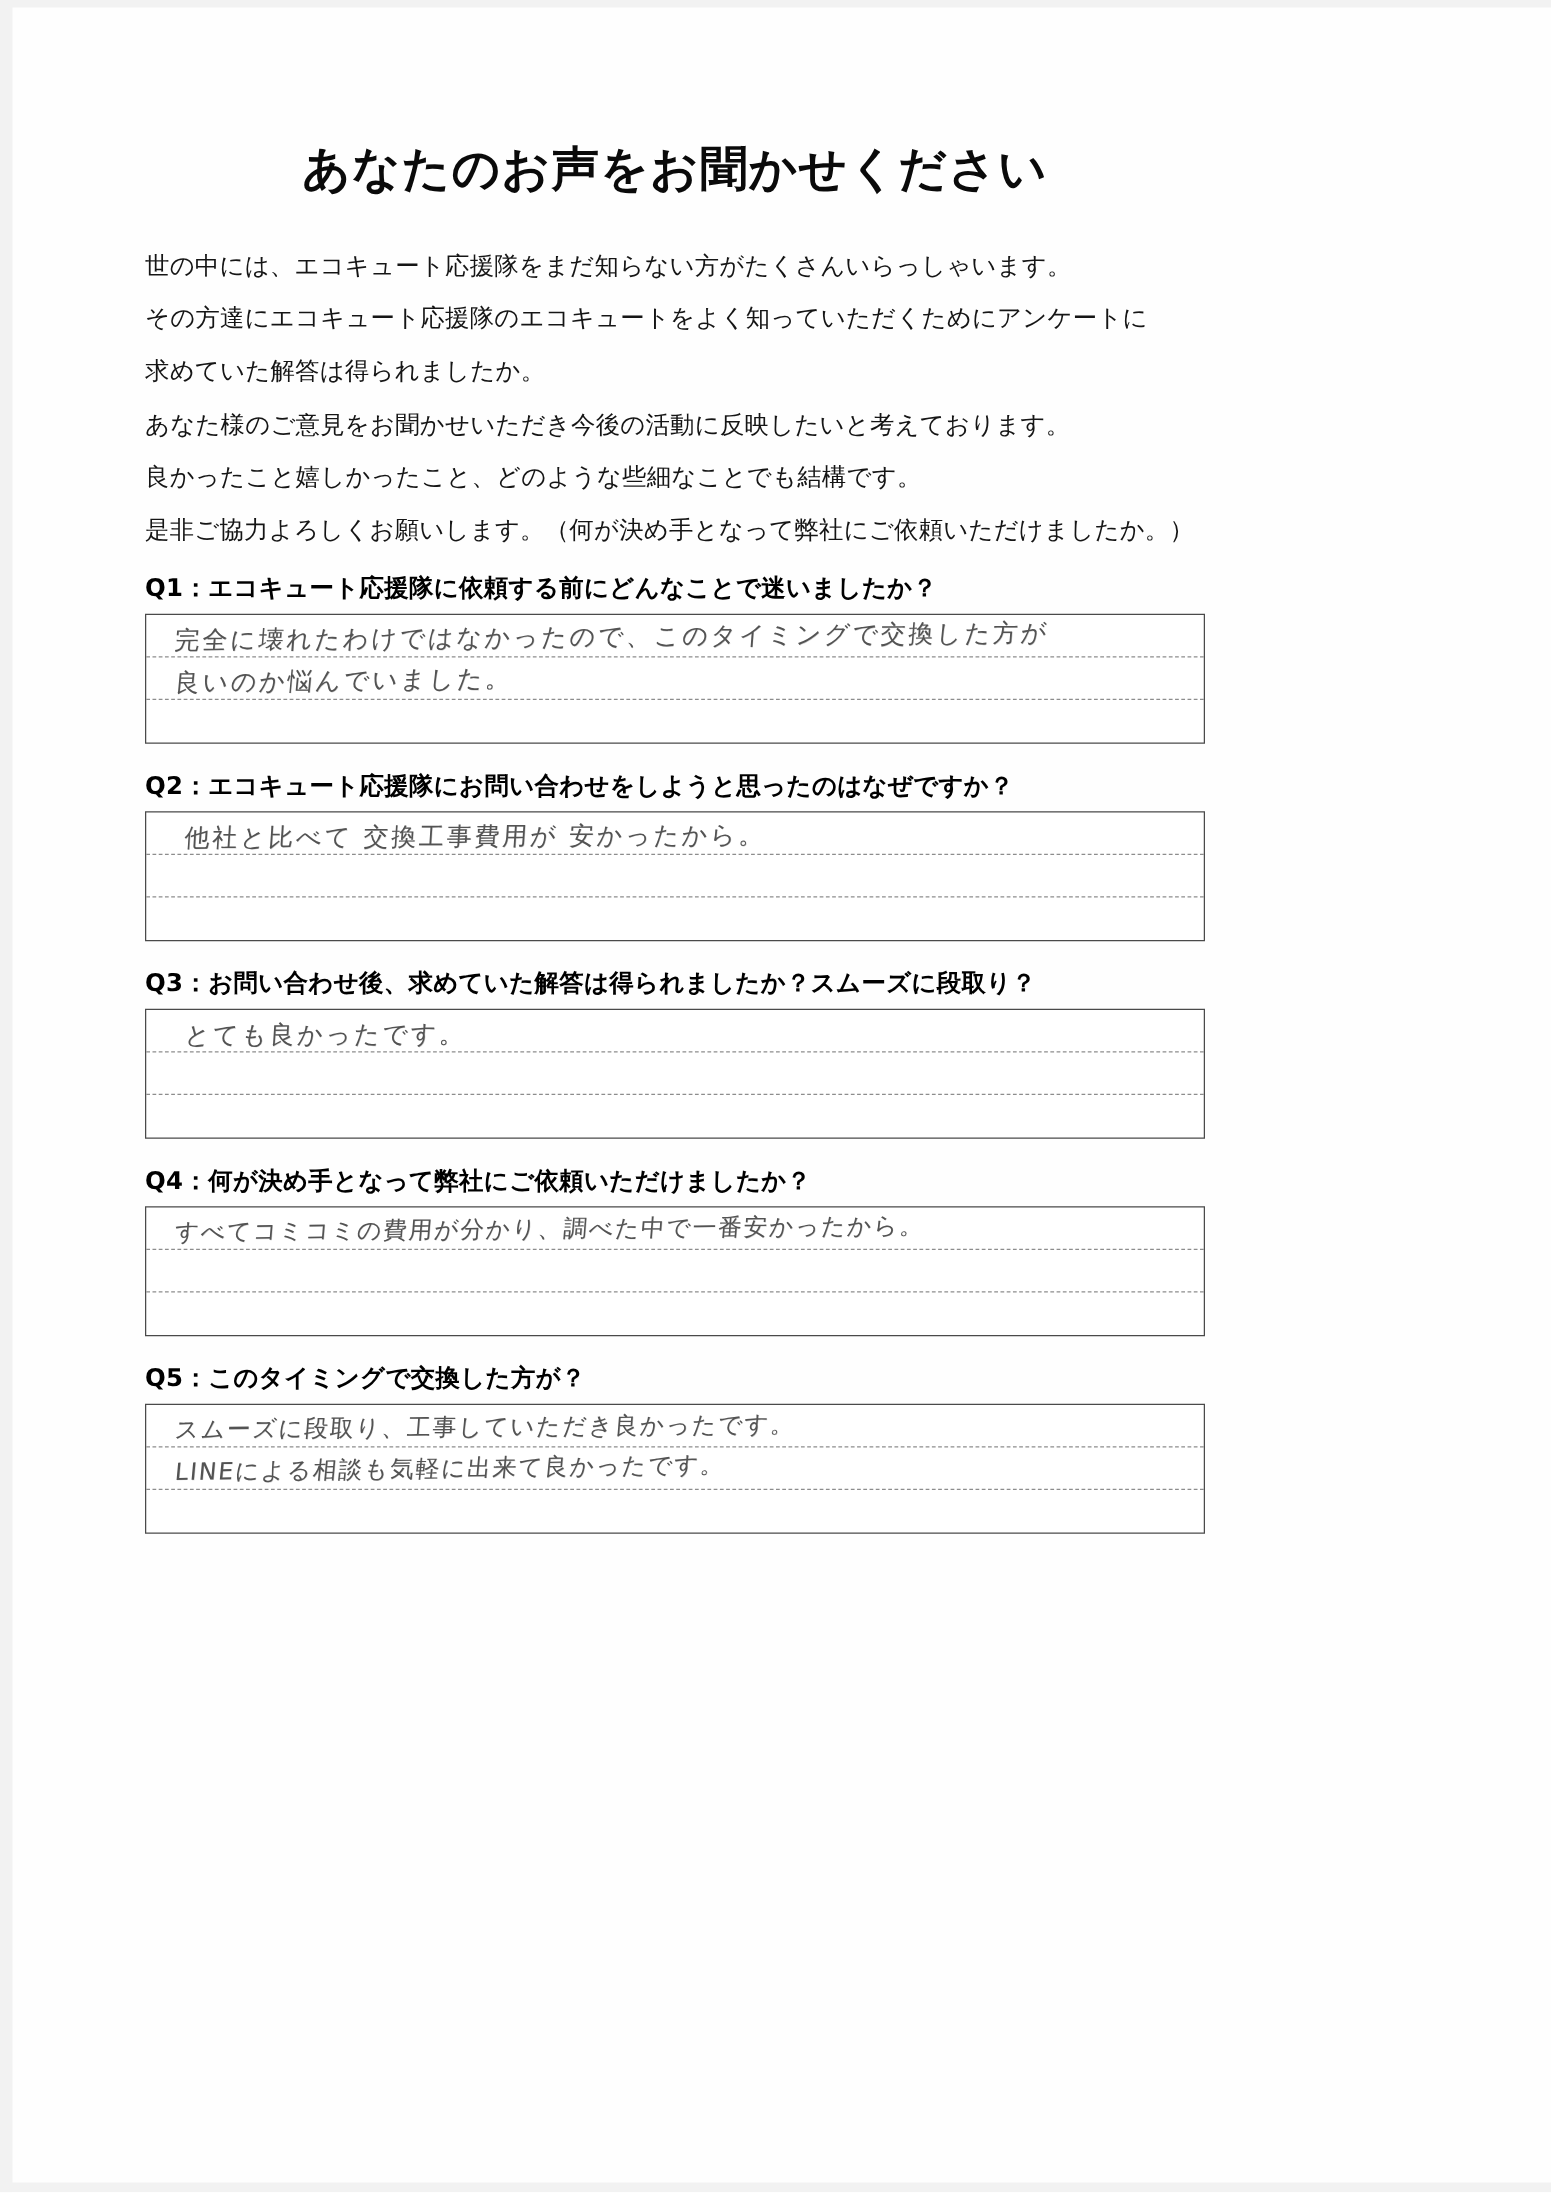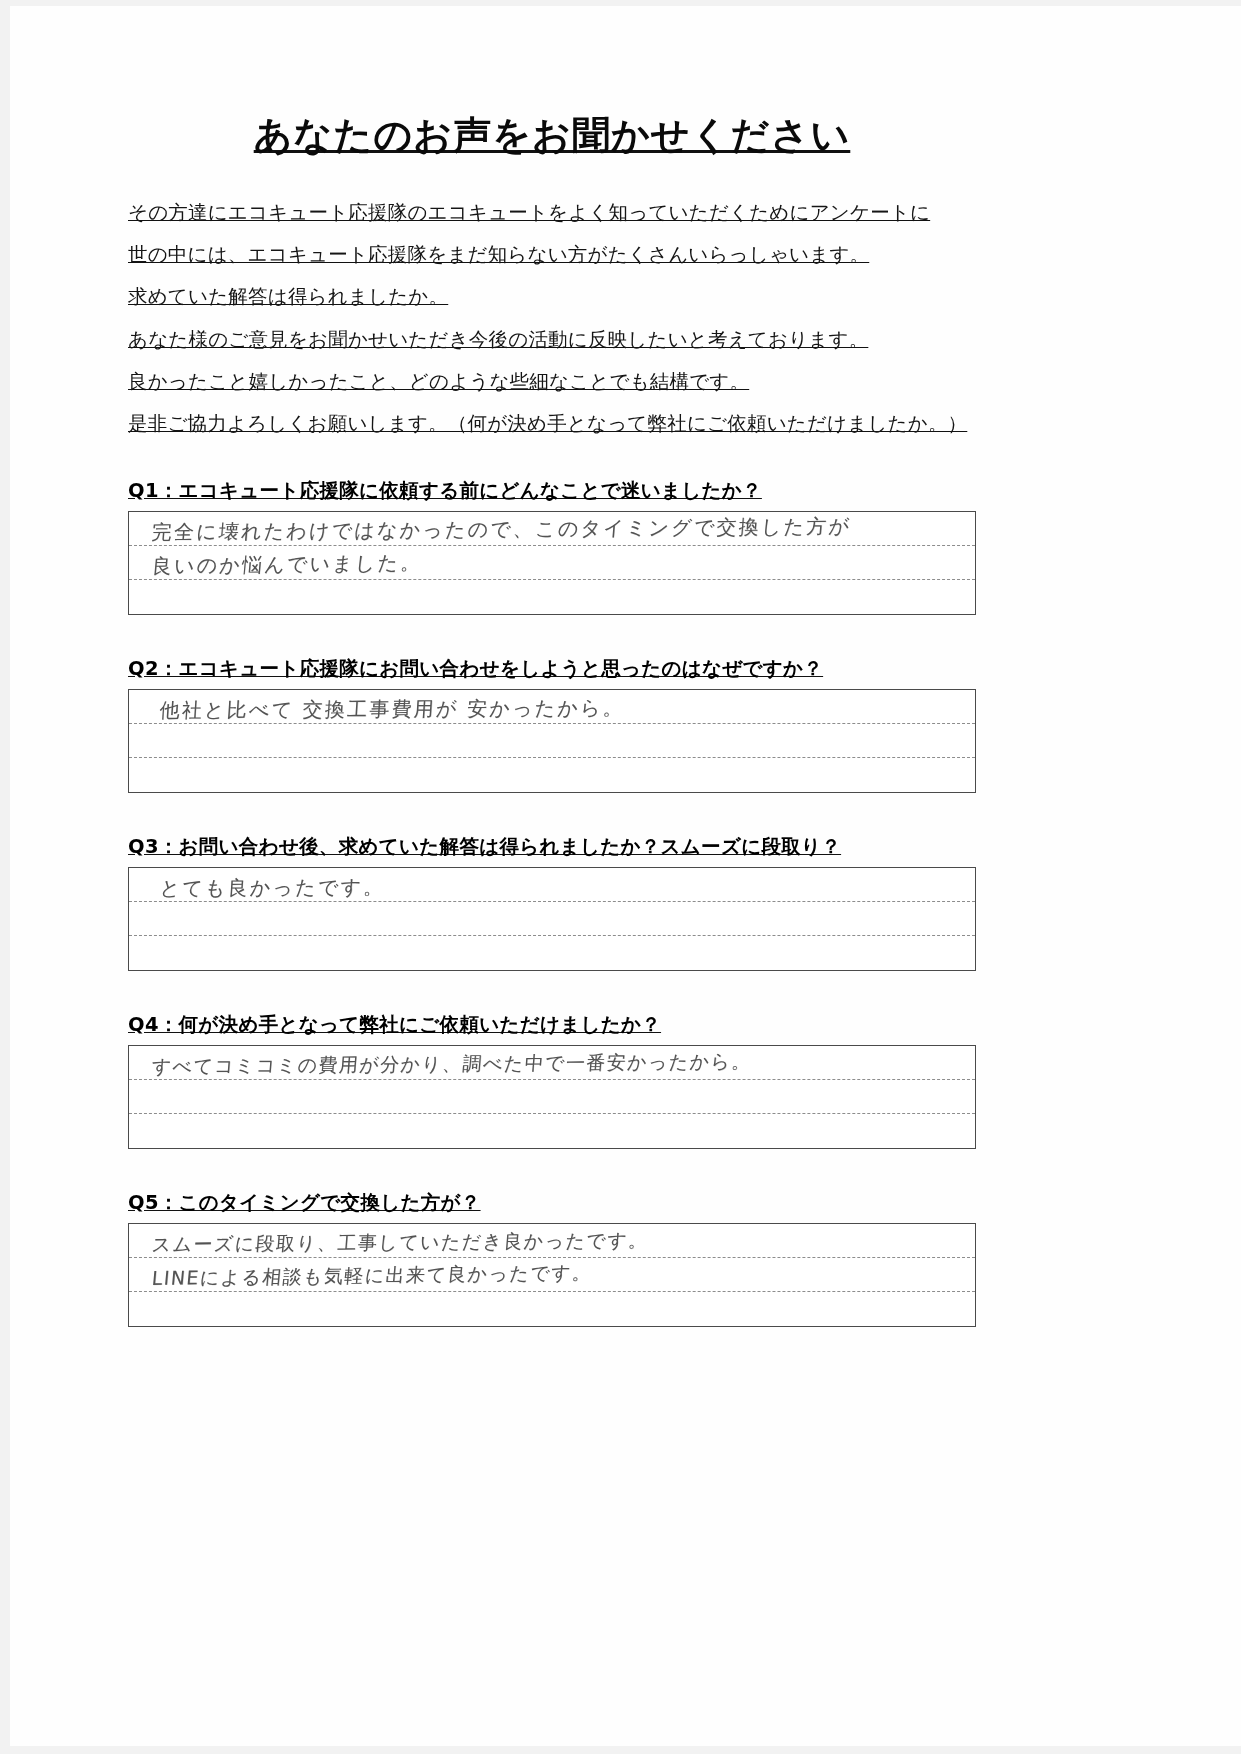--- a/index.html
+++ b/index.html
@@ -29,24 +29,23 @@
     position: absolute;
     background: #f2f2f2;
     pointer-events: none;
   }
   .scan-edge-left   { left: 0; top: 0; width: 10px; height: 1754px; }
   .scan-edge-top    { left: 0; top: 0; width: 1241px; height: 6px; }
   .scan-edge-bottom { left: 0; bottom: 0; width: 1241px; height: 8px; }
 
   .content {
     position: absolute;
-    left: 128px;
+    left: 116px;
     top: 0;
     width: 848px;
-    text-decoration: underline;
   }
 
   .form-title {
     margin: 0;
     padding-top: 112px;
     text-align: center;
     font-size: 38px;
     font-weight: bold;
     letter-spacing: 1px;
     line-height: 1.25;
@@ -59,21 +58,21 @@
   .intro p {
     margin: 0 0 17px 0;
     font-size: 19.5px;
     line-height: 1.3;
     color: #151515;
     letter-spacing: 0.2px;
     white-space: nowrap;
   }
 
   .question-block {
-    margin-top: 40px;
+    margin-top: 20px;
   }
   .question-block.first { }
 
   .question-label {
     margin: 0 0 7px 0;
     font-size: 19.5px;
     font-weight: bold;
     color: #000000;
     letter-spacing: 0.3px;
     white-space: nowrap;
@@ -125,22 +124,22 @@
 
   <div class="scan-edge-left"></div>
   <div class="scan-edge-top"></div>
   <div class="scan-edge-bottom"></div>
 
   <div class="content">
 
     <h1 class="form-title">あなたのお声をお聞かせください</h1>
 
     <div class="intro">
+      <p>世の中には、エコキュート応援隊をまだ知らない方がたくさんいらっしゃいます。</p>
       <p>その方達にエコキュート応援隊のエコキュートをよく知っていただくためにアンケートに</p>
-      <p>世の中には、エコキュート応援隊をまだ知らない方がたくさんいらっしゃいます。</p>
       <p>求めていた解答は得られましたか。</p>
       <p>あなた様のご意見をお聞かせいただき今後の活動に反映したいと考えております。</p>
       <p>良かったこと嬉しかったこと、どのような些細なことでも結構です。</p>
       <p>是非ご協力よろしくお願いします。（何が決め手となって弊社にご依頼いただけましたか。）</p>
     </div>
 
     <div class="question-block first">
       <p class="question-label">Q1：エコキュート応援隊に依頼する前にどんなことで迷いましたか？</p>
       <div class="answer-box">
         <div class="answer-line">

